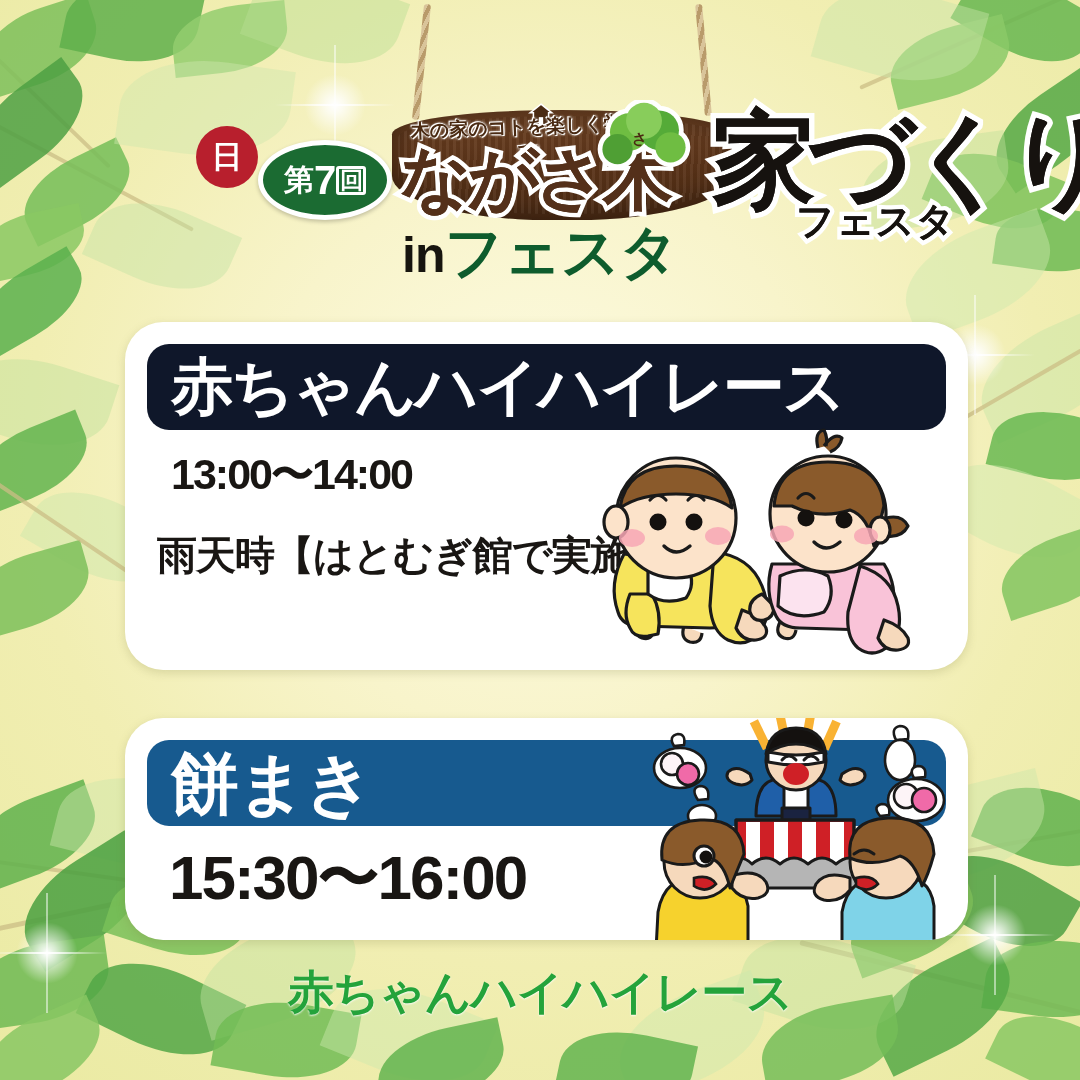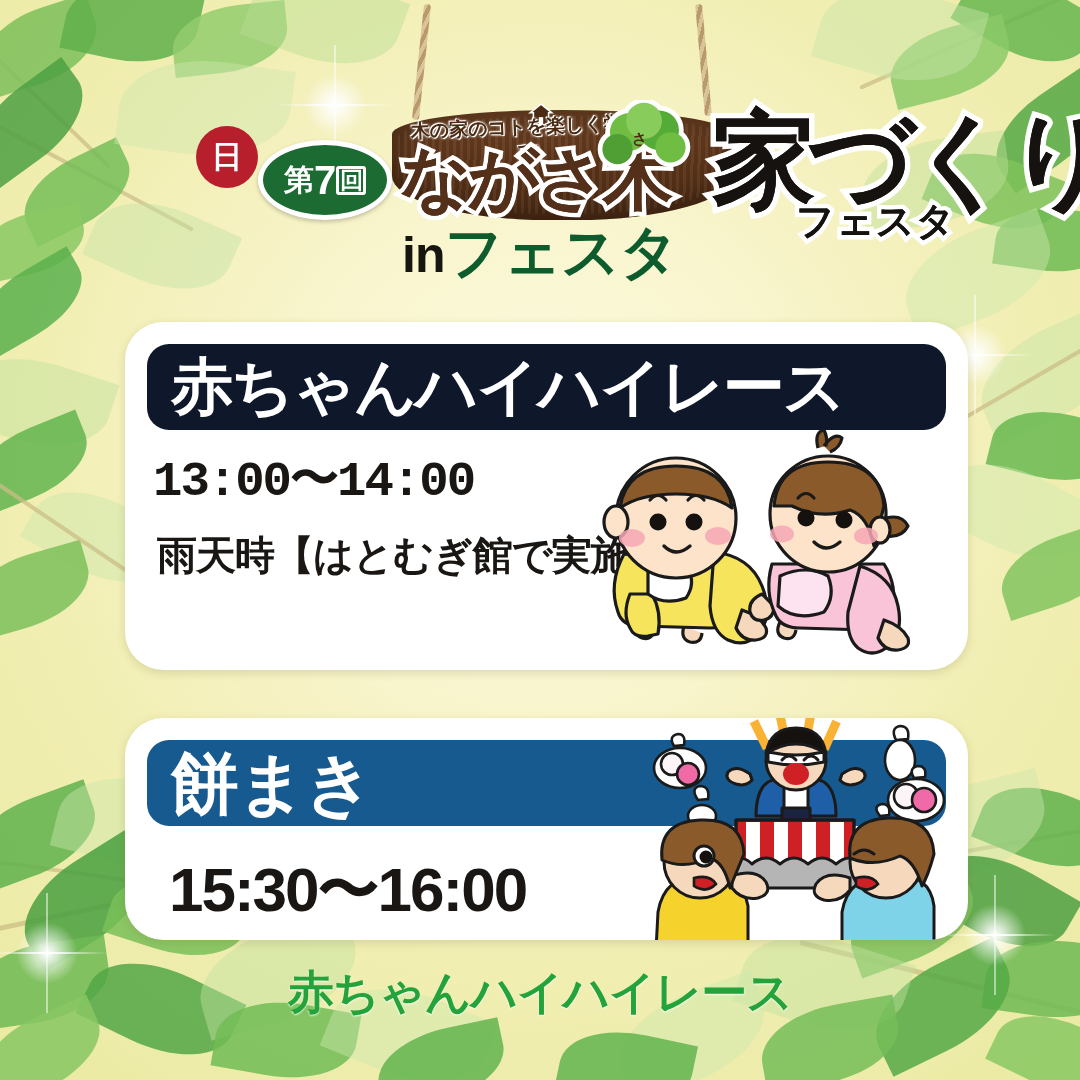--- a/index.html
+++ b/index.html
@@ -87,22 +87,22 @@
   #card-mochi{top:718px;height:222px;}
 
   .ribbon{position:absolute;left:22px;top:22px;height:86px;border-radius:22px;
     display:flex;align-items:center;padding:0 24px;box-sizing:border-box;}
   #ribbon-baby{width:799px;background:#0f172a;}
   #ribbon-mochi{width:799px;background:#175a8f;}
   .ribbon span{color:#fff;font-size:62px;font-weight:bold;letter-spacing:-2px;line-height:1;}
   #ribbon-mochi span{font-size:68px;}
 
   .timetxt{position:absolute;color:#191613;font-weight:bold;letter-spacing:-2px;}
-  #baby-time{left:28px;top:124px;font-size:49px;font-family:Liberation Mono, monospace;}
-  #mochi-time{left:44px;top:130px;font-size:62px;}
+  #baby-time{left:46px;top:124px;font-size:43px;}
+  #mochi-time{left:44px;top:118px;font-size:62px;}
   .notes{position:absolute;left:32px;top:208px;color:#191613;font-weight:bold;
     font-size:40px;line-height:1.28;letter-spacing:-1px;}
   .notes div{white-space:nowrap;}
 
   
   .illus{position:absolute;}
   #baby-illus{right:12px;top:104px;width:390px;height:230px;}
   #mochi-illus{right:10px;top:-6px;width:330px;height:238px;}
 
   

